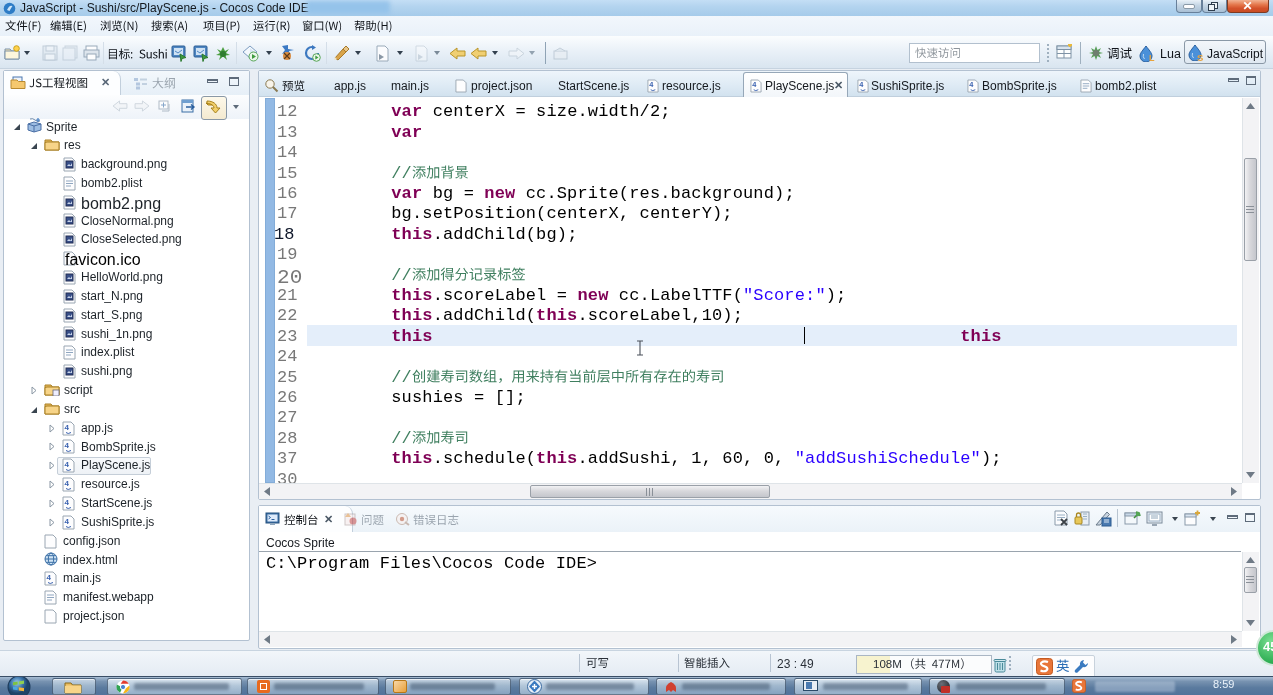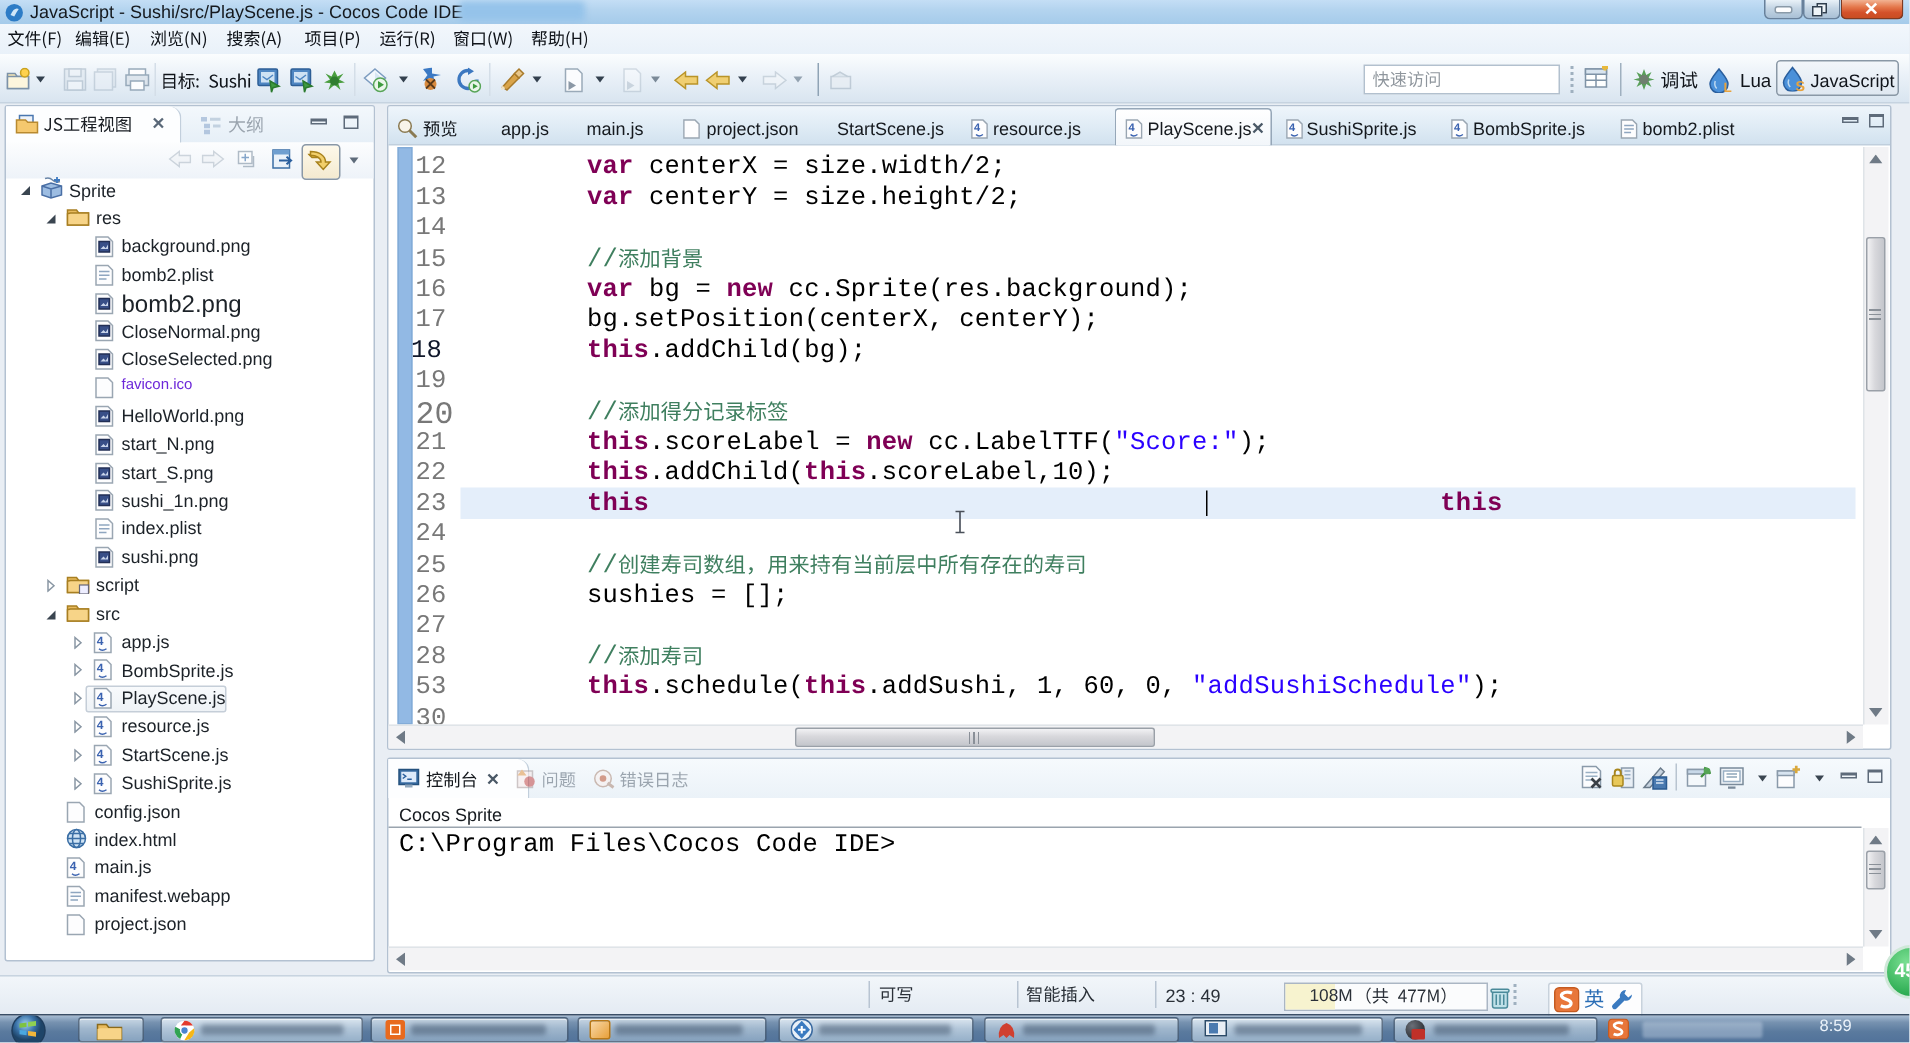--- a/index.html
+++ b/index.html
@@ -266,21 +266,21 @@
 <div class="ab" style="left:81px;top:213.64999999999998px;font-size:12px;color:#1c2228">CloseNormal.png</div>
 <svg class="ab" style="left:63px;top:232.27999999999997px" width="13" height="15" viewBox="0 0 13 15">
 <path d="M1 1 h8 l3 3 v10 H1 Z" fill="#fdfdfe" stroke="#9aa6b2"></path>
 <rect x="3" y="4" width="7" height="7" fill="#384f88" stroke="#222f55"></rect>
 <path d="M4 9 l2 -2 1.5 1.5 1.5 -2.5 v3 Z" fill="#c8d4ea"></path>
 </svg>
 <div class="ab" style="left:81px;top:232.47999999999996px;font-size:12px;color:#1c2228">CloseSelected.png</div>
 <svg class="ab" style="left:63px;top:251.11px" width="13" height="15" viewBox="0 0 13 15">
 <path d="M1 1 h8 l3 3 v10 H1 Z" fill="#fdfdfe" stroke="#9aa6b2"></path>
 </svg>
-<div class="ab" style="left:81px;top:251.31px;font-size:10px;color:#6d28d9">favicon.ico</div>
+<div class="ab" style="left:65px;top:251.31px;font-size:16px;color:#000000">favicon.ico</div>
 <svg class="ab" style="left:63px;top:269.94px" width="13" height="15" viewBox="0 0 13 15">
 <path d="M1 1 h8 l3 3 v10 H1 Z" fill="#fdfdfe" stroke="#9aa6b2"></path>
 <rect x="3" y="4" width="7" height="7" fill="#384f88" stroke="#222f55"></rect>
 <path d="M4 9 l2 -2 1.5 1.5 1.5 -2.5 v3 Z" fill="#c8d4ea"></path>
 </svg>
 <div class="ab" style="left:81px;top:270.14px;font-size:12px;color:#1c2228">HelloWorld.png</div>
 <svg class="ab" style="left:63px;top:288.77px" width="13" height="15" viewBox="0 0 13 15">
 <path d="M1 1 h8 l3 3 v10 H1 Z" fill="#fdfdfe" stroke="#9aa6b2"></path>
 <rect x="3" y="4" width="7" height="7" fill="#384f88" stroke="#222f55"></rect>
 <path d="M4 9 l2 -2 1.5 1.5 1.5 -2.5 v3 Z" fill="#c8d4ea"></path>
@@ -456,21 +456,20 @@
 <div class="ab" style="left:1228px;top:78px;width:11px;height:4px;border:1px solid #5e6b7a;border-width:2px 1px 1px 1px;box-sizing:border-box"></div>
 <div class="ab" style="left:1246px;top:76px;width:10px;height:9px;border:1px solid #5e6b7a;border-top-width:2px;box-sizing:border-box"></div>
 <div class="ab" style="left:265px;top:98px;width:10px;height:385px;background:#92b9e4;border:1px solid #83acd8;box-sizing:border-box"></div>
 <div class="ab" style="left:307px;top:325.4px;width:930px;height:20.4px;background:#e4eefa"></div>
 <div class="ab" style="left:259px;top:98px;width:983px;height:385px;overflow:hidden">
     <div class="ab mono" style="left:18px;top:4.3px;font-size:17px;color:#787878;letter-spacing:0.145px">12</div>
     <div class="ab mono" style="left:132.26px;top:4.3px;font-size:17px;font-weight:bold;color:#7f0055;letter-spacing:0.145px;white-space:pre">var</div>
     <div class="ab mono" style="left:163.295px;top:4.3px;font-size:17px;color:#000000;letter-spacing:0.145px;white-space:pre"> centerX = size.width/2;</div>
     <div class="ab mono" style="left:18px;top:24.700000000000006px;font-size:17px;color:#787878;letter-spacing:0.145px">13</div>
     <div class="ab mono" style="left:132.26px;top:24.700000000000006px;font-size:17px;font-weight:bold;color:#7f0055;letter-spacing:0.145px;white-space:pre">var</div>
-    <div class="ab mono" style="left:163.295px;top:24.700000000000006px;font-size:17px;color:#000000;letter-spacing:0.145px;white-space:pre"> centerY = size.height/2;</div>
     <div class="ab mono" style="left:18px;top:45.10000000000001px;font-size:17px;color:#787878;letter-spacing:0.145px">14</div>
     <div class="ab mono" style="left:18px;top:65.49999999999999px;font-size:17px;color:#787878;letter-spacing:0.145px">15</div>
     <div class="ab mono" style="left:132.26px;top:65.49999999999999px;font-size:17px;color:#3f7f5f;letter-spacing:0.145px;white-space:pre">//</div>
     <svg style="position:absolute;left:152.95px;top:66.89999999999999px;overflow:visible" width="58" height="19">
       <path d="M5.8 8.4C5.5 9.5 4.9 10.7 4 11.4L4.8 12C5.7 11.2 6.3 9.9 6.6 8.7ZM9.1 8.9C9.5 9.8 10 11.1 10.1 11.9L10.9 11.6C10.8 10.8 10.4 9.6 9.9 8.6ZM10.9 8.5C11.7 9.6 12.5 11.1 12.9 12.1L13.8 11.6C13.4 10.6 12.6 9.2 11.7 8.1ZM7.6 6.9V12.5C7.6 12.6 7.5 12.7 7.3 12.7C7.1 12.7 6.5 12.7 5.8 12.7C5.9 13 6.1 13.3 6.1 13.6C7.1 13.6 7.7 13.6 8.1 13.5C8.4 13.3 8.6 13 8.6 12.5V6.9ZM1.2 1.5C2 1.9 3 2.5 3.5 3L4.1 2.2C3.6 1.7 2.6 1.1 1.8 0.7ZM0.5 5.3C1.4 5.7 2.4 6.3 2.9 6.7L3.5 5.9C3 5.4 2 4.9 1.1 4.5ZM0.9 12.9 1.8 13.4C2.4 12.2 3.1 10.5 3.7 9.1L2.8 8.5C2.2 10 1.4 11.8 0.9 12.9ZM4.6 1.4V2.4H7.8C7.6 3 7.4 3.7 7.1 4.3H4V5.3H6.6C5.9 6.4 4.9 7.4 3.6 8.1C3.8 8.3 4.1 8.7 4.3 8.9C5.9 8.1 7 6.8 7.8 5.3H9.6C10.4 6.7 11.7 8 13.1 8.7C13.2 8.4 13.6 8 13.8 7.8C12.6 7.3 11.5 6.4 10.7 5.3H13.5V4.3H8.3C8.5 3.7 8.7 3 8.9 2.4H13.1V1.4Z M22.3 2.3V13.4H23.3V12.4H26.1V13.3H27.2V2.3ZM23.3 11.3V3.4H26.1V11.3ZM17 0.8 17 3.3H15V4.3H16.9C16.8 7.9 16.4 11 14.6 12.9C14.9 13.1 15.3 13.4 15.4 13.6C17.3 11.6 17.8 8.2 18 4.3H20.1C20 9.8 19.9 11.7 19.6 12.1C19.5 12.3 19.3 12.4 19.1 12.4C18.8 12.4 18.2 12.4 17.6 12.3C17.8 12.6 17.8 13 17.9 13.4C18.5 13.4 19.2 13.4 19.6 13.4C20 13.3 20.2 13.2 20.5 12.8C20.9 12.2 21 10.1 21.2 3.8C21.2 3.6 21.2 3.3 21.2 3.3H18L18 0.8Z M38.8 7.1V8.3H32.3V7.1ZM31.2 6.3V13.6H32.3V11.2H38.8V12.4C38.8 12.6 38.8 12.7 38.5 12.7C38.3 12.7 37.5 12.7 36.6 12.7C36.8 13 36.9 13.4 37 13.6C38.1 13.6 38.9 13.6 39.3 13.5C39.8 13.3 39.9 13 39.9 12.5V6.3ZM32.3 9.1H38.8V10.4H32.3ZM33.1 0.6V1.8H29.5V2.7H33.1V3.9C31.6 4.2 30.2 4.4 29.2 4.6L29.3 5.5L33.1 4.8V5.8H34.1V0.6ZM36.2 0.6V4.3C36.2 5.4 36.6 5.7 37.9 5.7C38.2 5.7 40 5.7 40.3 5.7C41.4 5.7 41.7 5.3 41.8 3.9C41.5 3.9 41.1 3.7 40.9 3.6C40.8 4.6 40.7 4.8 40.2 4.8C39.8 4.8 38.3 4.8 38 4.8C37.4 4.8 37.3 4.7 37.3 4.3V3.2C38.6 2.9 40.2 2.4 41.3 2L40.5 1.2C39.7 1.6 38.5 2 37.3 2.4V0.6Z M46 3.4H53.3V4.3H46ZM46 1.8H53.3V2.7H46ZM46.4 8.4H53.1V9.7H46.4ZM51.4 11.6C52.8 12.1 54.4 12.9 55.2 13.4L55.9 12.7C55.1 12.2 53.4 11.4 52.1 10.9ZM46.7 10.9C45.9 11.6 44.5 12.2 43.2 12.6C43.5 12.8 43.8 13.2 44 13.4C45.2 12.9 46.7 12.1 47.7 11.3ZM48.7 5.3C48.9 5.5 49 5.7 49.2 5.9H43.4V6.8H56V5.9H50.3C50.2 5.7 50 5.3 49.7 5.1H54.4V1.1H45V5.1H49.5ZM45.3 7.6V10.5H49.2V12.6C49.2 12.7 49.1 12.8 48.9 12.8C48.7 12.8 48 12.8 47.3 12.8C47.4 13 47.6 13.4 47.6 13.6C48.6 13.6 49.3 13.6 49.7 13.5C50.1 13.4 50.2 13.1 50.2 12.6V10.5H54.1V7.6Z" fill="#3f7f5f"></path>
     </svg>
     <div class="ab mono" style="left:18px;top:85.89999999999999px;font-size:17px;color:#787878;letter-spacing:0.145px">16</div>
     <div class="ab mono" style="left:132.26px;top:85.89999999999999px;font-size:17px;font-weight:bold;color:#7f0055;letter-spacing:0.145px;white-space:pre">var</div>
     <div class="ab mono" style="left:163.295px;top:85.89999999999999px;font-size:17px;color:#000000;letter-spacing:0.145px;white-space:pre"> bg = </div>
     <div class="ab mono" style="left:225.365px;top:85.89999999999999px;font-size:17px;font-weight:bold;color:#7f0055;letter-spacing:0.145px;white-space:pre">new</div>
@@ -508,21 +507,21 @@
       <path d="M11.9 0.8V12.2C11.9 12.5 11.8 12.6 11.5 12.6C11.2 12.6 10.4 12.6 9.4 12.6C9.5 12.9 9.7 13.3 9.7 13.6C11.1 13.6 11.8 13.6 12.3 13.4C12.8 13.2 13 12.9 13 12.2V0.8ZM9.1 2.2V10.1H10.2V2.2ZM2 5.8V11.9C2 13.1 2.4 13.4 3.8 13.4C4.1 13.4 6.1 13.4 6.5 13.4C7.7 13.4 8 12.9 8.2 10.9C7.9 10.8 7.5 10.7 7.2 10.5C7.2 12.2 7.1 12.5 6.4 12.5C5.9 12.5 4.3 12.5 3.9 12.5C3.2 12.5 3.1 12.4 3.1 11.9V6.7H6.1C6 8.4 5.9 9.1 5.7 9.3C5.6 9.5 5.5 9.5 5.3 9.5C5.1 9.5 4.6 9.5 4.1 9.4C4.2 9.7 4.3 10 4.4 10.3C4.9 10.4 5.5 10.4 5.8 10.3C6.1 10.3 6.4 10.2 6.6 10C6.9 9.6 7.1 8.6 7.2 6.2C7.2 6 7.2 5.8 7.2 5.8ZM4.4 0.6C3.7 2.4 2.2 4.4 0.4 5.7C0.6 5.9 1 6.2 1.2 6.4C2.6 5.3 3.8 3.9 4.7 2.4C5.8 3.6 7 5.1 7.7 6L8.4 5.3C7.8 4.3 6.3 2.7 5.1 1.5L5.4 0.9Z M19.8 1.8V2.6H22.5V3.7H18.9V4.5H22.5V5.6H19.7V6.5H22.5V7.6H19.6V8.4H22.5V9.5H19V10.4H22.5V11.8H23.5V10.4H27.5V9.5H23.5V8.4H27V7.6H23.5V6.5H26.6V4.5H27.6V3.7H26.6V1.8H23.5V0.6H22.5V1.8ZM23.5 4.5H25.7V5.6H23.5ZM23.5 3.7V2.6H25.7V3.7ZM15.6 6.9C15.6 6.8 15.9 6.6 16.1 6.5H17.9C17.7 7.7 17.4 8.8 17 9.8C16.7 9.2 16.3 8.5 16.1 7.6L15.3 7.9C15.6 9.1 16.1 10 16.6 10.7C16.1 11.6 15.5 12.4 14.7 12.9C15 13.1 15.4 13.4 15.5 13.6C16.2 13.1 16.8 12.4 17.3 11.5C18.8 12.9 20.9 13.3 23.5 13.3H27.4C27.5 13 27.7 12.5 27.9 12.3C27.1 12.3 24.1 12.3 23.5 12.3C21.1 12.3 19.1 12 17.7 10.6C18.3 9.3 18.7 7.6 18.9 5.6L18.3 5.5L18.1 5.5H16.9C17.6 4.4 18.4 3.1 19 1.7L18.3 1.3L18 1.4H15.1V2.4H17.6C17 3.7 16.3 4.8 16 5.2C15.7 5.6 15.4 6 15.1 6C15.3 6.3 15.5 6.7 15.6 6.9Z M32.9 10.3C33.6 11 34.5 11.9 34.9 12.5L35.8 11.9C35.4 11.3 34.5 10.4 33.8 9.8ZM34.6 0.5 34.4 1.8H30V2.7H34.3L34 3.9H30.5V4.8H33.7C33.6 5.2 33.5 5.6 33.3 6H29.2V6.9H32.9C32 8.8 30.8 10.3 29 11.3C29.2 11.5 29.7 11.9 29.8 12.1C31.2 11.2 32.3 10.1 33.1 8.8V9.3H38.2V12.3C38.2 12.5 38.1 12.6 37.9 12.6C37.6 12.6 36.9 12.6 36 12.6C36.1 12.9 36.3 13.3 36.4 13.6C37.5 13.6 38.2 13.6 38.7 13.4C39.1 13.3 39.3 13 39.3 12.3V9.3H41.5V8.4H39.3V7.1H38.2V8.4H33.4C33.6 7.9 33.9 7.4 34.1 6.9H41.9V6H34.4C34.6 5.6 34.7 5.2 34.8 4.8H40.5V3.9H35.1L35.4 2.7H41.1V1.8H35.5L35.7 0.7Z M43.9 4V4.9H52.5V4ZM43.8 1.5V2.5H54.1V12C54.1 12.3 54 12.4 53.8 12.4C53.5 12.4 52.5 12.4 51.5 12.4C51.7 12.7 51.9 13.2 51.9 13.5C53.2 13.5 54.1 13.5 54.6 13.3C55.1 13.1 55.2 12.8 55.2 12V1.5ZM45.9 7.4H50.5V10.1H45.9ZM44.9 6.5V12.1H45.9V11H51.5V6.5Z M63.1 0.8C62.8 1.4 62.4 2.2 62 2.7L62.7 3.1C63.1 2.6 63.6 1.9 64 1.2ZM58 1.2C58.4 1.8 58.8 2.6 58.9 3.1L59.7 2.8C59.6 2.2 59.2 1.5 58.8 0.9ZM62.6 8.8C62.3 9.5 61.8 10.2 61.3 10.7C60.8 10.4 60.2 10.2 59.7 9.9C59.9 9.6 60.1 9.2 60.3 8.8ZM58.4 10.3C59.1 10.6 59.8 10.9 60.5 11.3C59.6 12 58.5 12.4 57.4 12.7C57.6 12.9 57.8 13.3 57.9 13.5C59.2 13.2 60.4 12.6 61.4 11.8C61.9 12.1 62.3 12.3 62.7 12.6L63.3 11.9C63 11.7 62.6 11.4 62.1 11.1C62.9 10.3 63.5 9.3 63.8 8.1L63.2 7.9L63.1 7.9H60.7L61.1 7.2L60.1 7C60 7.3 59.9 7.6 59.7 7.9H57.8V8.8H59.3C59 9.4 58.7 9.9 58.4 10.3ZM60.4 0.6V3.2H57.5V4.1H60.1C59.4 5 58.3 5.9 57.4 6.3C57.6 6.5 57.8 6.9 57.9 7.1C58.8 6.7 59.7 5.9 60.4 5V6.8H61.4V4.8C62.1 5.3 63 6 63.3 6.3L63.9 5.6C63.6 5.3 62.4 4.5 61.7 4.1H64.3V3.2H61.4V0.6ZM65.7 0.7C65.4 3.2 64.7 5.6 63.6 7.1C63.9 7.2 64.3 7.5 64.4 7.7C64.8 7.2 65.1 6.6 65.4 5.9C65.7 7.3 66.1 8.5 66.7 9.7C65.9 11 64.8 12.1 63.2 12.8C63.4 13 63.7 13.4 63.8 13.7C65.2 12.9 66.3 11.9 67.2 10.7C67.9 11.9 68.8 12.8 69.9 13.5C70 13.2 70.4 12.9 70.6 12.7C69.4 12 68.5 11 67.7 9.7C68.5 8.2 69 6.4 69.3 4.3H70.3V3.3H66.2C66.4 2.5 66.6 1.7 66.7 0.8ZM68.3 4.3C68.1 5.9 67.7 7.4 67.2 8.6C66.7 7.3 66.3 5.9 66 4.3Z M71.7 11.7 71.9 12.7C73.2 12.4 75 11.9 76.7 11.5L76.6 10.6C74.8 11 72.9 11.4 71.7 11.7ZM77.8 1.3V12.3H76.4V13.3H84.6V12.3H83.4V1.3ZM78.9 12.3V9.6H82.3V12.3ZM78.9 5.9H82.3V8.6H78.9ZM78.9 4.9V2.3H82.3V4.9ZM71.9 6.5C72.2 6.4 72.5 6.3 74.4 6C73.8 7 73.1 7.7 72.8 8C72.4 8.5 72 8.9 71.7 9C71.8 9.2 72 9.7 72 9.9C72.3 9.7 72.8 9.6 76.7 8.8C76.7 8.6 76.7 8.2 76.7 7.9L73.6 8.5C74.8 7.2 75.9 5.7 76.9 4.1L76 3.6C75.7 4.1 75.4 4.6 75.1 5.1L73 5.3C73.9 4.1 74.8 2.5 75.5 1L74.5 0.6C73.9 2.3 72.8 4.1 72.4 4.6C72.1 5.1 71.9 5.4 71.6 5.5C71.7 5.8 71.9 6.3 71.9 6.5Z M87.4 14C88.9 13.5 89.9 12.3 89.9 10.8C89.9 9.8 89.5 9.2 88.7 9.2C88.1 9.2 87.6 9.5 87.6 10.2C87.6 10.8 88.1 11.2 88.7 11.2L88.9 11.2C88.8 12.1 88.2 12.8 87.1 13.3Z M101.6 1.6V6.7C101.6 8.7 101.4 11.2 99.9 13C100.1 13.1 100.5 13.5 100.7 13.7C101.8 12.5 102.3 10.9 102.5 9.3H106V13.5H107.1V9.3H110.9V12.2C110.9 12.4 110.8 12.5 110.6 12.5C110.3 12.6 109.3 12.6 108.3 12.5C108.5 12.8 108.6 13.3 108.7 13.5C110 13.6 110.9 13.5 111.3 13.4C111.8 13.2 112 12.9 112 12.2V1.6ZM102.6 2.6H106V4.9H102.6ZM110.9 2.6V4.9H107.1V2.6ZM102.6 5.9H106V8.3H102.6C102.6 7.7 102.6 7.2 102.6 6.7ZM110.9 5.9V8.3H107.1V5.9Z M124.3 3.6C124 4.4 123.4 5.7 122.9 6.4L123.8 6.7C124.3 6 124.9 4.9 125.4 3.9ZM116.2 4C116.8 4.8 117.3 6 117.5 6.7L118.5 6.3C118.3 5.6 117.7 4.5 117.2 3.6ZM120.1 0.6V2.3H115.1V3.3H120.1V6.9H114.4V7.9H119.4C118.1 9.6 116 11.3 114.1 12.1C114.3 12.3 114.7 12.8 114.8 13C116.7 12.1 118.8 10.4 120.1 8.5V13.6H121.3V8.4C122.6 10.4 124.7 12.1 126.6 13C126.8 12.8 127.1 12.4 127.3 12.2C125.4 11.3 123.3 9.6 122 7.9H127V6.9H121.3V3.3H126.4V2.3H121.3V0.6Z M134.2 9.6C134.8 10.4 135.5 11.4 135.7 12.1L136.6 11.6C136.3 10.9 135.6 9.9 135 9.1ZM136.7 0.6V2.4H133.7V3.4H136.7V5.2H132.9V6.2H138.6V7.8H133.1V8.7H138.6V12.3C138.6 12.5 138.5 12.6 138.3 12.6C138.1 12.6 137.3 12.6 136.5 12.6C136.7 12.9 136.8 13.3 136.9 13.6C137.9 13.6 138.6 13.6 139 13.4C139.5 13.3 139.6 13 139.6 12.3V8.7H141.3V7.8H139.6V6.2H141.4V5.2H137.7V3.4H140.8V2.4H137.7V0.6ZM130.2 0.6V3.4H128.4V4.4H130.2V7.5C129.5 7.8 128.8 8 128.2 8.1L128.5 9.2L130.2 8.6V12.3C130.2 12.6 130.2 12.6 130 12.6C129.8 12.6 129.3 12.6 128.7 12.6C128.8 12.9 128.9 13.3 129 13.6C129.8 13.6 130.4 13.6 130.7 13.4C131.1 13.2 131.2 12.9 131.2 12.4V8.3L132.8 7.8L132.6 6.8L131.2 7.2V4.4H132.7V3.4H131.2V0.6Z M147.6 0.6C147.4 1.2 147.2 1.8 146.9 2.4H142.9V3.4H146.5C145.6 5.3 144.3 7 142.6 8.2C142.8 8.4 143.1 8.8 143.2 9C144.1 8.4 144.9 7.6 145.6 6.7V13.6H146.7V10.8H152.6V12.3C152.6 12.5 152.6 12.6 152.3 12.6C152 12.6 151.2 12.6 150.2 12.6C150.4 12.9 150.5 13.3 150.6 13.6C151.8 13.6 152.6 13.6 153.1 13.4C153.5 13.2 153.7 12.9 153.7 12.3V5.1H146.8C147.1 4.5 147.4 4 147.6 3.4H155.3V2.4H148.1C148.3 1.9 148.5 1.3 148.6 0.8ZM146.7 8.4H152.6V9.9H146.7ZM146.7 7.5V6H152.6V7.5Z M157.9 1.6C158.7 2.6 159.4 4 159.8 4.9L160.8 4.4C160.4 3.5 159.7 2.2 158.9 1.2ZM167.6 1.1C167.2 2.2 166.4 3.7 165.8 4.6L166.7 5C167.3 4.1 168.1 2.7 168.7 1.4ZM157.8 12V13H167.4V13.6H168.5V5.6H163.9V0.6H162.7V5.6H158.1V6.7H167.4V8.7H158.6V9.7H167.4V12Z M179 5.2V11H180V5.2ZM181.9 4.8V12.3C181.9 12.5 181.8 12.6 181.6 12.6C181.3 12.6 180.6 12.6 179.7 12.6C179.8 12.8 180 13.3 180.1 13.6C181.2 13.6 181.9 13.6 182.3 13.4C182.8 13.2 182.9 12.9 182.9 12.3V4.8ZM180.7 0.5C180.4 1.2 179.8 2.1 179.3 2.8H175.1L175.8 2.6C175.5 2 174.9 1.2 174.3 0.6L173.4 0.9C173.9 1.5 174.4 2.3 174.7 2.8H171.2V3.8H183.8V2.8H180.5C181 2.2 181.4 1.5 181.8 0.9ZM176.2 8.2V9.7H173.1V8.2ZM176.2 7.4H173.1V6H176.2ZM172 5.1V13.6H173.1V10.5H176.2V12.4C176.2 12.6 176.2 12.6 176 12.6C175.8 12.7 175.1 12.7 174.4 12.6C174.5 12.9 174.7 13.3 174.8 13.6C175.7 13.6 176.3 13.6 176.7 13.4C177.1 13.2 177.2 13 177.2 12.4V5.1Z M188.9 6V7H197V6ZM187.6 2.2H196.1V3.9H187.6ZM186.5 1.2V5.4C186.5 7.7 186.4 10.8 185 13.1C185.3 13.2 185.8 13.4 186 13.6C187.4 11.3 187.6 7.8 187.6 5.4V4.8H197.2V1.2ZM188.7 13.4C189.1 13.2 189.8 13.2 196 12.8C196.2 13.1 196.4 13.5 196.6 13.8L197.5 13.3C197.1 12.4 196 10.9 195.3 9.8L194.3 10.2C194.7 10.7 195.1 11.3 195.5 11.9L190 12.2C190.7 11.4 191.5 10.4 192.2 9.4H198V8.5H188V9.4H190.8C190.2 10.5 189.4 11.5 189.1 11.8C188.8 12.1 188.5 12.4 188.3 12.4C188.4 12.7 188.6 13.2 188.7 13.4Z M205.3 0.6V3.1H200.2V9.9H201.2V9H205.3V13.6H206.4V9H210.5V9.8H211.6V3.1H206.4V0.6ZM201.2 7.9V4.1H205.3V7.9ZM210.5 7.9H206.4V4.1H210.5Z M220.6 2V6.7C220.6 8.7 220.4 11.2 218.7 13C219 13.1 219.4 13.4 219.6 13.7C221.4 11.8 221.7 8.9 221.7 6.7V6.4H223.9V13.6H224.9V6.4H226.6V5.4H221.7V2.8C223.3 2.5 225.1 2.2 226.3 1.6L225.6 0.7C224.4 1.3 222.4 1.7 220.6 2ZM215.4 7.4V6.9V5.1H218.3V7.4ZM219.3 0.9C218.1 1.4 216.1 1.8 214.4 2V6.9C214.4 8.8 214.3 11.2 213.4 13C213.6 13.1 214.1 13.5 214.3 13.7C215.1 12.2 215.3 10.1 215.4 8.3H219.3V4.1H215.4V2.8C217 2.6 218.8 2.3 219.9 1.8Z M232.8 0.6C232.6 1.2 232.4 1.8 232.1 2.4H228.1V3.4H231.7C230.8 5.3 229.5 7 227.8 8.2C228 8.4 228.3 8.8 228.4 9C229.3 8.4 230.1 7.6 230.8 6.7V13.6H231.9V10.8H237.8V12.3C237.8 12.5 237.8 12.6 237.5 12.6C237.2 12.6 236.4 12.6 235.4 12.6C235.6 12.9 235.7 13.3 235.8 13.6C237 13.6 237.8 13.6 238.3 13.4C238.7 13.2 238.9 12.9 238.9 12.3V5.1H232C232.3 4.5 232.6 4 232.8 3.4H240.5V2.4H233.3C233.5 1.9 233.7 1.3 233.8 0.8ZM231.9 8.4H237.8V9.9H231.9ZM231.9 7.5V6H237.8V7.5Z M250.1 7.5V8.7H246.2V9.7H250.1V12.4C250.1 12.6 250.1 12.6 249.8 12.6C249.6 12.6 248.7 12.6 247.8 12.6C247.9 12.9 248 13.3 248.1 13.6C249.3 13.6 250.1 13.6 250.6 13.5C251.1 13.3 251.2 13 251.2 12.4V9.7H255V8.7H251.2V7.9C252.2 7.2 253.3 6.4 254.1 5.5L253.4 5L253.2 5H247.4V6H252.2C251.6 6.6 250.8 7.2 250.1 7.5ZM246.9 0.6C246.7 1.2 246.5 1.8 246.3 2.4H242.3V3.5H245.8C244.9 5.4 243.6 7.2 241.8 8.5C242 8.7 242.3 9.2 242.4 9.4C243 9 243.6 8.5 244.1 8V13.6H245.1V6.7C245.9 5.7 246.5 4.6 247 3.5H254.7V2.4H247.4C247.6 1.9 247.8 1.4 248 0.8Z M261.2 0.6C261 1.3 260.7 2 260.4 2.8H256.5V3.8H259.9C259 5.6 257.8 7.3 256.1 8.4C256.3 8.7 256.6 9.1 256.7 9.4C257.3 9 257.8 8.5 258.3 8V13.6H259.4V6.7C260.1 5.8 260.7 4.8 261.1 3.8H268.9V2.8H261.6C261.8 2.1 262.1 1.5 262.3 0.8ZM264.1 4.5V7.3H260.9V8.3H264.1V12.3H260.3V13.3H268.9V12.3H265.2V8.3H268.4V7.3H265.2V4.5Z M277.6 6.5C278.4 7.5 279.4 8.9 279.8 9.8L280.7 9.2C280.3 8.4 279.3 7 278.5 6ZM273.2 0.5C273.1 1.2 272.9 2.2 272.6 2.9H271V13.3H272V12.1H276V2.9H273.6C273.8 2.2 274.1 1.4 274.4 0.7ZM272 3.8H275V6.8H272ZM272 11.2V7.7H275V11.2ZM278.3 0.5C277.8 2.5 277.1 4.4 276.1 5.7C276.3 5.8 276.8 6.1 277 6.3C277.5 5.6 277.9 4.8 278.3 3.8H282C281.8 9.5 281.6 11.7 281.1 12.2C280.9 12.4 280.8 12.4 280.5 12.4C280.2 12.4 279.3 12.4 278.4 12.3C278.6 12.6 278.7 13 278.7 13.3C279.5 13.4 280.4 13.4 280.8 13.4C281.4 13.3 281.7 13.2 282 12.8C282.6 12.1 282.8 9.9 283 3.4C283 3.2 283 2.8 283 2.8H278.7C278.9 2.1 279.1 1.4 279.3 0.7Z M288.5 10.3C289.2 11 290.1 11.9 290.5 12.5L291.4 11.9C291 11.3 290.1 10.4 289.4 9.8ZM290.2 0.5 290 1.8H285.6V2.7H289.9L289.6 3.9H286.1V4.8H289.3C289.2 5.2 289.1 5.6 288.9 6H284.8V6.9H288.5C287.6 8.8 286.4 10.3 284.6 11.3C284.8 11.5 285.3 11.9 285.4 12.1C286.8 11.2 287.9 10.1 288.7 8.8V9.3H293.8V12.3C293.8 12.5 293.7 12.6 293.5 12.6C293.2 12.6 292.5 12.6 291.6 12.6C291.7 12.9 291.9 13.3 292 13.6C293.1 13.6 293.8 13.6 294.3 13.4C294.7 13.3 294.9 13 294.9 12.3V9.3H297.1V8.4H294.9V7.1H293.8V8.4H289C289.2 7.9 289.5 7.4 289.7 6.9H297.5V6H290C290.2 5.6 290.3 5.2 290.4 4.8H296.1V3.9H290.7L291 2.7H296.7V1.8H291.1L291.3 0.7Z M299.5 4V4.9H308.1V4ZM299.4 1.5V2.5H309.7V12C309.7 12.3 309.6 12.4 309.4 12.4C309.1 12.4 308.1 12.4 307.1 12.4C307.3 12.7 307.5 13.2 307.5 13.5C308.8 13.5 309.7 13.5 310.2 13.3C310.7 13.1 310.8 12.8 310.8 12V1.5ZM301.5 7.4H306.1V10.1H301.5ZM300.5 6.5V12.1H301.5V11H307.1V6.5Z" fill="#3f7f5f"></path>
     </svg>
     <div class="ab mono" style="left:18px;top:289.9px;font-size:17px;color:#787878;letter-spacing:0.145px">26</div>
     <div class="ab mono" style="left:132.26px;top:289.9px;font-size:17px;color:#000000;letter-spacing:0.145px;white-space:pre">sushies = [];</div>
     <div class="ab mono" style="left:18px;top:310.3px;font-size:17px;color:#787878;letter-spacing:0.145px">27</div>
     <div class="ab mono" style="left:18px;top:330.7px;font-size:17px;color:#787878;letter-spacing:0.145px">28</div>
     <div class="ab mono" style="left:132.26px;top:330.7px;font-size:17px;color:#3f7f5f;letter-spacing:0.145px;white-space:pre">//</div>
     <svg style="position:absolute;left:152.95px;top:332.09999999999997px;overflow:visible" width="58" height="19">
       <path d="M5.8 8.4C5.5 9.5 4.9 10.7 4 11.4L4.8 12C5.7 11.2 6.3 9.9 6.6 8.7ZM9.1 8.9C9.5 9.8 10 11.1 10.1 11.9L10.9 11.6C10.8 10.8 10.4 9.6 9.9 8.6ZM10.9 8.5C11.7 9.6 12.5 11.1 12.9 12.1L13.8 11.6C13.4 10.6 12.6 9.2 11.7 8.1ZM7.6 6.9V12.5C7.6 12.6 7.5 12.7 7.3 12.7C7.1 12.7 6.5 12.7 5.8 12.7C5.9 13 6.1 13.3 6.1 13.6C7.1 13.6 7.7 13.6 8.1 13.5C8.4 13.3 8.6 13 8.6 12.5V6.9ZM1.2 1.5C2 1.9 3 2.5 3.5 3L4.1 2.2C3.6 1.7 2.6 1.1 1.8 0.7ZM0.5 5.3C1.4 5.7 2.4 6.3 2.9 6.7L3.5 5.9C3 5.4 2 4.9 1.1 4.5ZM0.9 12.9 1.8 13.4C2.4 12.2 3.1 10.5 3.7 9.1L2.8 8.5C2.2 10 1.4 11.8 0.9 12.9ZM4.6 1.4V2.4H7.8C7.6 3 7.4 3.7 7.1 4.3H4V5.3H6.6C5.9 6.4 4.9 7.4 3.6 8.1C3.8 8.3 4.1 8.7 4.3 8.9C5.9 8.1 7 6.8 7.8 5.3H9.6C10.4 6.7 11.7 8 13.1 8.7C13.2 8.4 13.6 8 13.8 7.8C12.6 7.3 11.5 6.4 10.7 5.3H13.5V4.3H8.3C8.5 3.7 8.7 3 8.9 2.4H13.1V1.4Z M22.3 2.3V13.4H23.3V12.4H26.1V13.3H27.2V2.3ZM23.3 11.3V3.4H26.1V11.3ZM17 0.8 17 3.3H15V4.3H16.9C16.8 7.9 16.4 11 14.6 12.9C14.9 13.1 15.3 13.4 15.4 13.6C17.3 11.6 17.8 8.2 18 4.3H20.1C20 9.8 19.9 11.7 19.6 12.1C19.5 12.3 19.3 12.4 19.1 12.4C18.8 12.4 18.2 12.4 17.6 12.3C17.8 12.6 17.8 13 17.9 13.4C18.5 13.4 19.2 13.4 19.6 13.4C20 13.3 20.2 13.2 20.5 12.8C20.9 12.2 21 10.1 21.2 3.8C21.2 3.6 21.2 3.3 21.2 3.3H18L18 0.8Z M32.9 10.3C33.6 11 34.5 11.9 34.9 12.5L35.8 11.9C35.4 11.3 34.5 10.4 33.8 9.8ZM34.6 0.5 34.4 1.8H30V2.7H34.3L34 3.9H30.5V4.8H33.7C33.6 5.2 33.5 5.6 33.3 6H29.2V6.9H32.9C32 8.8 30.8 10.3 29 11.3C29.2 11.5 29.7 11.9 29.8 12.1C31.2 11.2 32.3 10.1 33.1 8.8V9.3H38.2V12.3C38.2 12.5 38.1 12.6 37.9 12.6C37.6 12.6 36.9 12.6 36 12.6C36.1 12.9 36.3 13.3 36.4 13.6C37.5 13.6 38.2 13.6 38.7 13.4C39.1 13.3 39.3 13 39.3 12.3V9.3H41.5V8.4H39.3V7.1H38.2V8.4H33.4C33.6 7.9 33.9 7.4 34.1 6.9H41.9V6H34.4C34.6 5.6 34.7 5.2 34.8 4.8H40.5V3.9H35.1L35.4 2.7H41.1V1.8H35.5L35.7 0.7Z M43.9 4V4.9H52.5V4ZM43.8 1.5V2.5H54.1V12C54.1 12.3 54 12.4 53.8 12.4C53.5 12.4 52.5 12.4 51.5 12.4C51.7 12.7 51.9 13.2 51.9 13.5C53.2 13.5 54.1 13.5 54.6 13.3C55.1 13.1 55.2 12.8 55.2 12V1.5ZM45.9 7.4H50.5V10.1H45.9ZM44.9 6.5V12.1H45.9V11H51.5V6.5Z" fill="#3f7f5f"></path>
     </svg>
-    <div class="ab mono" style="left:18px;top:351.09999999999997px;font-size:17px;color:#787878;letter-spacing:0.145px">53</div>
+    <div class="ab mono" style="left:18px;top:351.09999999999997px;font-size:17px;color:#787878;letter-spacing:0.145px">37</div>
     <div class="ab mono" style="left:132.26px;top:351.09999999999997px;font-size:17px;font-weight:bold;color:#7f0055;letter-spacing:0.145px;white-space:pre">this</div>
     <div class="ab mono" style="left:173.64px;top:351.09999999999997px;font-size:17px;color:#000000;letter-spacing:0.145px;white-space:pre">.schedule(</div>
     <div class="ab mono" style="left:277.09px;top:351.09999999999997px;font-size:17px;font-weight:bold;color:#7f0055;letter-spacing:0.145px;white-space:pre">this</div>
     <div class="ab mono" style="left:318.46999999999997px;top:351.09999999999997px;font-size:17px;color:#000000;letter-spacing:0.145px;white-space:pre">.addSushi, 1, 60, 0, </div>
     <div class="ab mono" style="left:535.7149999999999px;top:351.09999999999997px;font-size:17px;color:#2a00ff;letter-spacing:0.145px;white-space:pre">"addSushiSchedule"</div>
     <div class="ab mono" style="left:721.925px;top:351.09999999999997px;font-size:17px;color:#000000;letter-spacing:0.145px;white-space:pre">);</div>
     <div class="ab mono" style="left:18px;top:371.5px;font-size:17px;color:#787878;letter-spacing:0.145px">30</div>
   </div>
 <div class="ab" style="left:804px;top:326.9px;width:1.4px;height:17px;background:#000"></div>
 <svg class="ab" style="left:635px;top:340px" width="11" height="16" viewBox="0 0 11 16">

